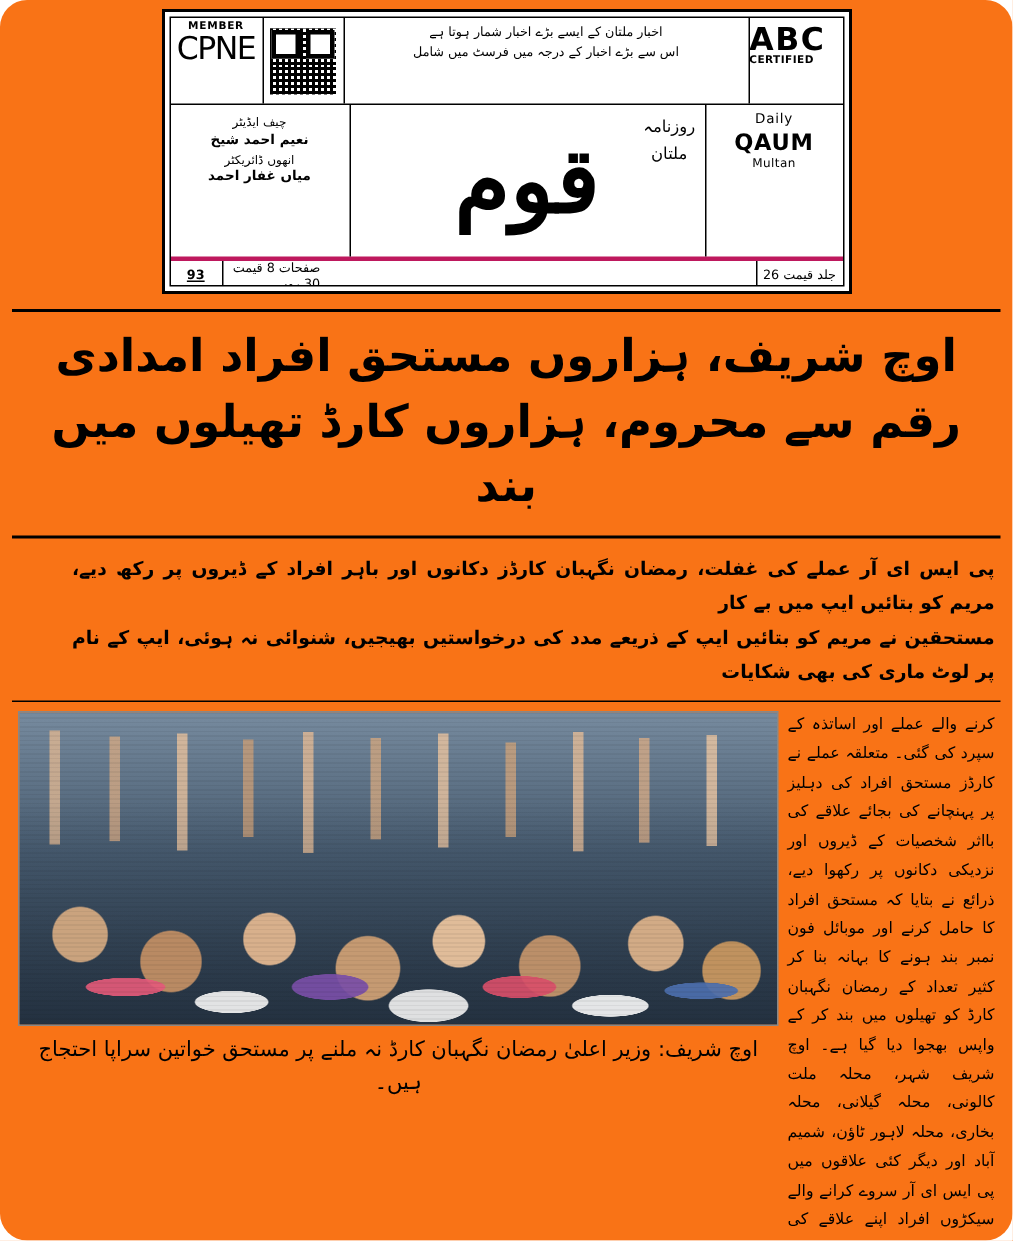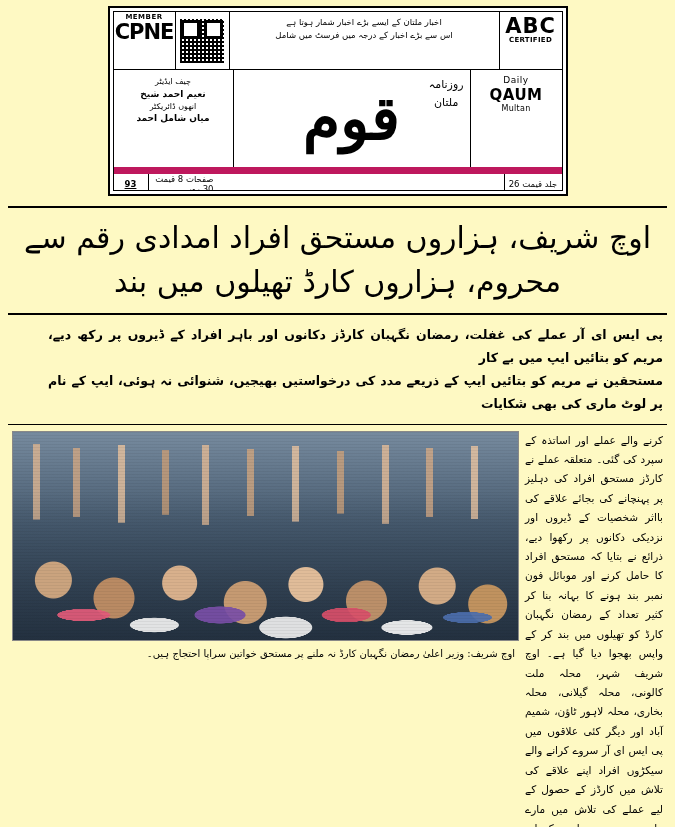--- a/index.html
+++ b/index.html
@@ -14,22 +14,23 @@
     font-family: "DejaVu Sans", sans-serif;
     color: #000;
     overflow: hidden;
     position: relative;
   }
 
   .page {
     width: 675px;
     height: 827px;
     position: relative;
-    background: #fef9c3;
+    background: #f97316;
     padding: 4px 8px 0 8px;
+    border-radius: 18px;
   }
 
   
   .masthead {
     width: 460px;
     margin: 2px auto 0 auto;
     border: 2px solid #000;
     background: #fff;
     position: relative;
     height: 190px;
@@ -54,21 +55,21 @@
     padding-top: 2px;
     line-height: 1.05;
   }
   .mh-cpne .member {
     font-size: 7px;
     letter-spacing: .5px;
     font-weight: bold;
   }
   .mh-cpne .cpne {
     font-size: 21px;
-    font-weight: bold;
+    font-weight: normal;
     letter-spacing: -1px;
   }
   .mh-qr {
     width: 54px;
     border-right: 1px solid #000;
     display: flex;
     align-items: center;
     justify-content: center;
   }
   .qr {
@@ -93,40 +94,39 @@
     direction: rtl;
     text-align: center;
     font-size: 8.5px;
     line-height: 1.5;
     padding: 4px 6px;
     border-right: 1px solid #000;
     font-family: "DejaVu Sans", sans-serif;
   }
   .mh-abc {
     width: 62px;
-    text-align: center;
     padding-top: 3px;
     line-height: 1.05;
   }
   .mh-abc .abc {
     font-size: 21px;
     font-weight: bold;
     letter-spacing: 1px;
   }
   .mh-abc .certified {
     font-size: 7px;
     font-weight: bold;
     letter-spacing: .3px;
   }
 
   .mh-mid {
     height: 104px;
     display: flex;
     position: relative;
-    border-bottom: 7px solid #be185d;
+    border-bottom: 3px solid #be185d;
   }
   .mh-left-col {
     width: 120px;
     border-right: 1px solid #000;
     direction: rtl;
     text-align: center;
     font-size: 8px;
     line-height: 1.45;
     padding: 6px 4px;
   }
@@ -198,21 +198,21 @@
 
   
   .headline-rule-top {
     border-top: 2px solid #000;
     margin: 10px 0 0 0;
   }
   .headline {
     direction: rtl;
     text-align: center;
     font-size: 30px;
-    font-weight: normal;
+    font-weight: bold;
     line-height: 1.45;
     padding: 8px 2px 10px 2px;
     letter-spacing: -0.5px;
   }
   .headline-rule-bottom {
     border-bottom: 2px solid #000;
     margin-bottom: 6px;
   }
 
   
@@ -309,22 +309,22 @@
     opacity: .85;
   }
   .photo .grain {
     position: absolute; inset: 0;
     background-image:
       repeating-linear-gradient(0deg, rgba(0,0,0,.05) 0 1px, transparent 1px 3px);
     mix-blend-mode: multiply;
   }
   .caption {
     direction: rtl;
-    text-align: right;
-    font-size: 10px;
+    text-align: center;
+    font-size: 14px;
     padding: 5px 4px 2px 4px;
     line-height: 1.6;
   }
 </style>
 </head>
 <body>
 
 <div class="page">
 
   <div class="masthead">
@@ -346,21 +346,21 @@
           <div class="abc">ABC</div>
           <div class="certified">CERTIFIED</div>
         </div>
       </div>
 
       <div class="mh-mid">
         <div class="mh-left-col">
           <div>چیف ایڈیٹر</div>
           <div class="nm">نعیم احمد شیخ</div>
           <div>انھوں ڈائریکٹر</div>
-          <div class="nm">میاں شامل احمد</div>
+          <div class="nm">میاں غفار احمد</div>
         </div>
         <div class="mh-center">
           <div class="mh-logo-sub">
             <div>روزنامہ</div>
             <div>ملتان</div>
           </div>
           <div class="mh-logo">قوم</div>
         </div>
         <div class="mh-right-col">
           <div class="daily">Daily</div>

